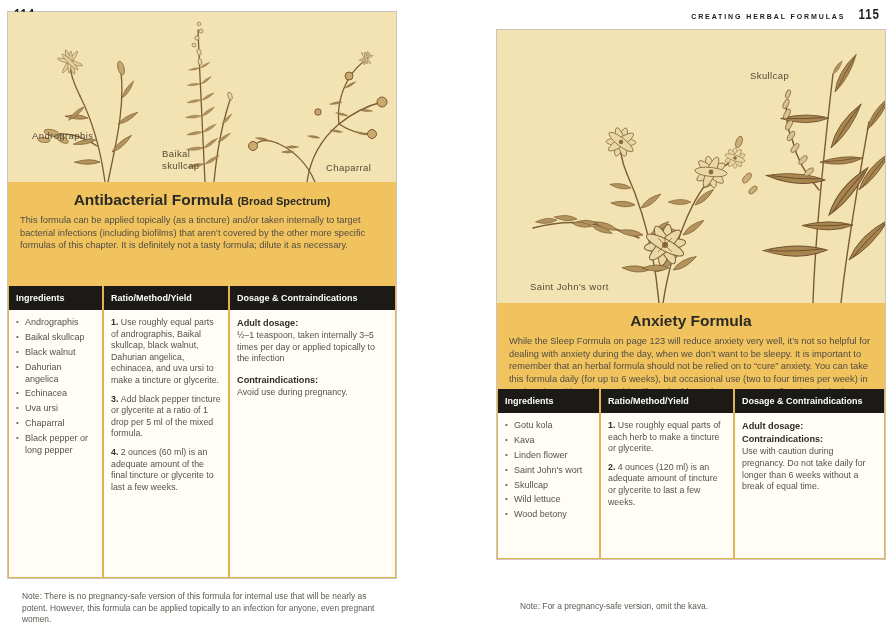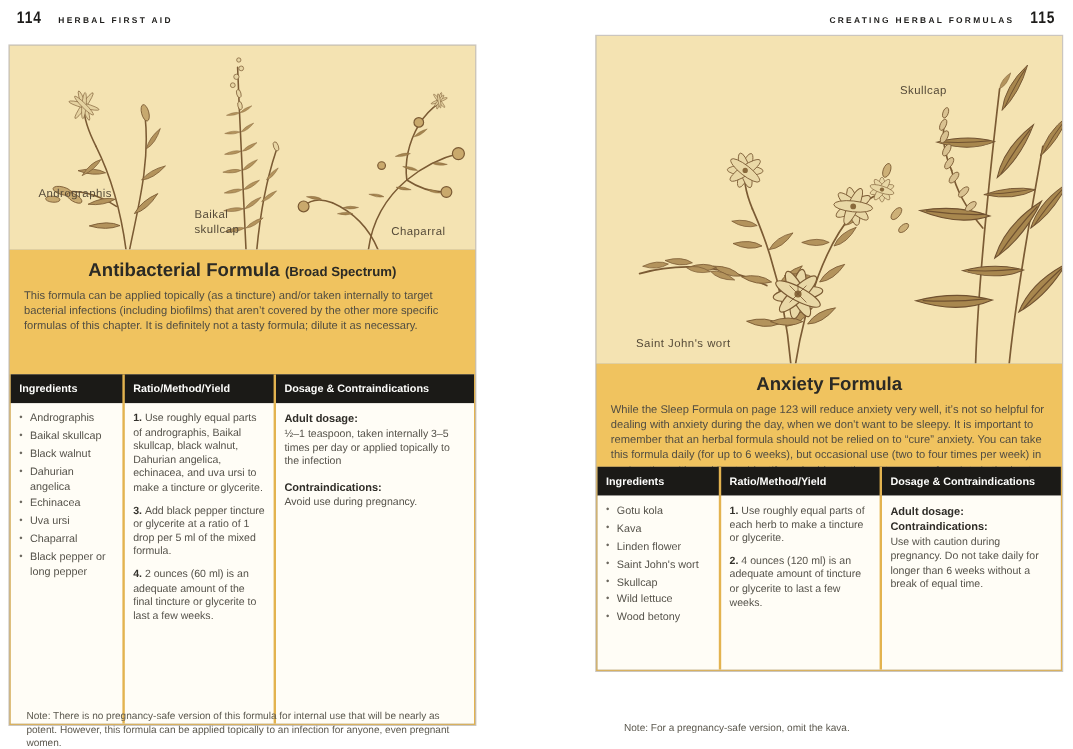--- a/index.html
+++ b/index.html
@@ -16,22 +16,22 @@
 
   
   .folio{position:absolute;top:6px;display:flex;align-items:baseline;gap:9px;color:#1d1c1a;}
   .folio-left{left:14px;}
   .folio-right{right:14px;}
   .folio-num{font-size:14px;font-weight:bold;letter-spacing:1px;transform:scaleX(.82);transform-origin:left;}
   .folio-right .folio-num{transform-origin:right;}
   .folio-head{font-size:7px;font-weight:bold;letter-spacing:1.9px;}
 
   
-  .card{position:absolute;width:388px;box-shadow:0 0 0 1px rgba(70,52,24,.28);background:#a3a3a3;}
-  .card-left{left:8px;top:38px;}
+  .card{position:absolute;width:388px;box-shadow:0 0 0 1px rgba(70,52,24,.28);background:#701a75;}
+  .card-left{left:8px;top:12px;}
   .card-right{left:497px;top:30px;}
 
   .illus{position:relative;background:var(--cream);overflow:hidden;}
   .illus-left{height:170px;}
   .illus-right{height:273px;}
   .illus svg{position:absolute;left:0;top:0;width:100%;height:100%;}
   .plant-label{position:absolute;font-size:9.5px;letter-spacing:.4px;color:#554a38;line-height:1.25;}
 
   .band{background:var(--amber);padding:9px 12px 0 12px;overflow:hidden;}
   .band-left{height:104px;}

